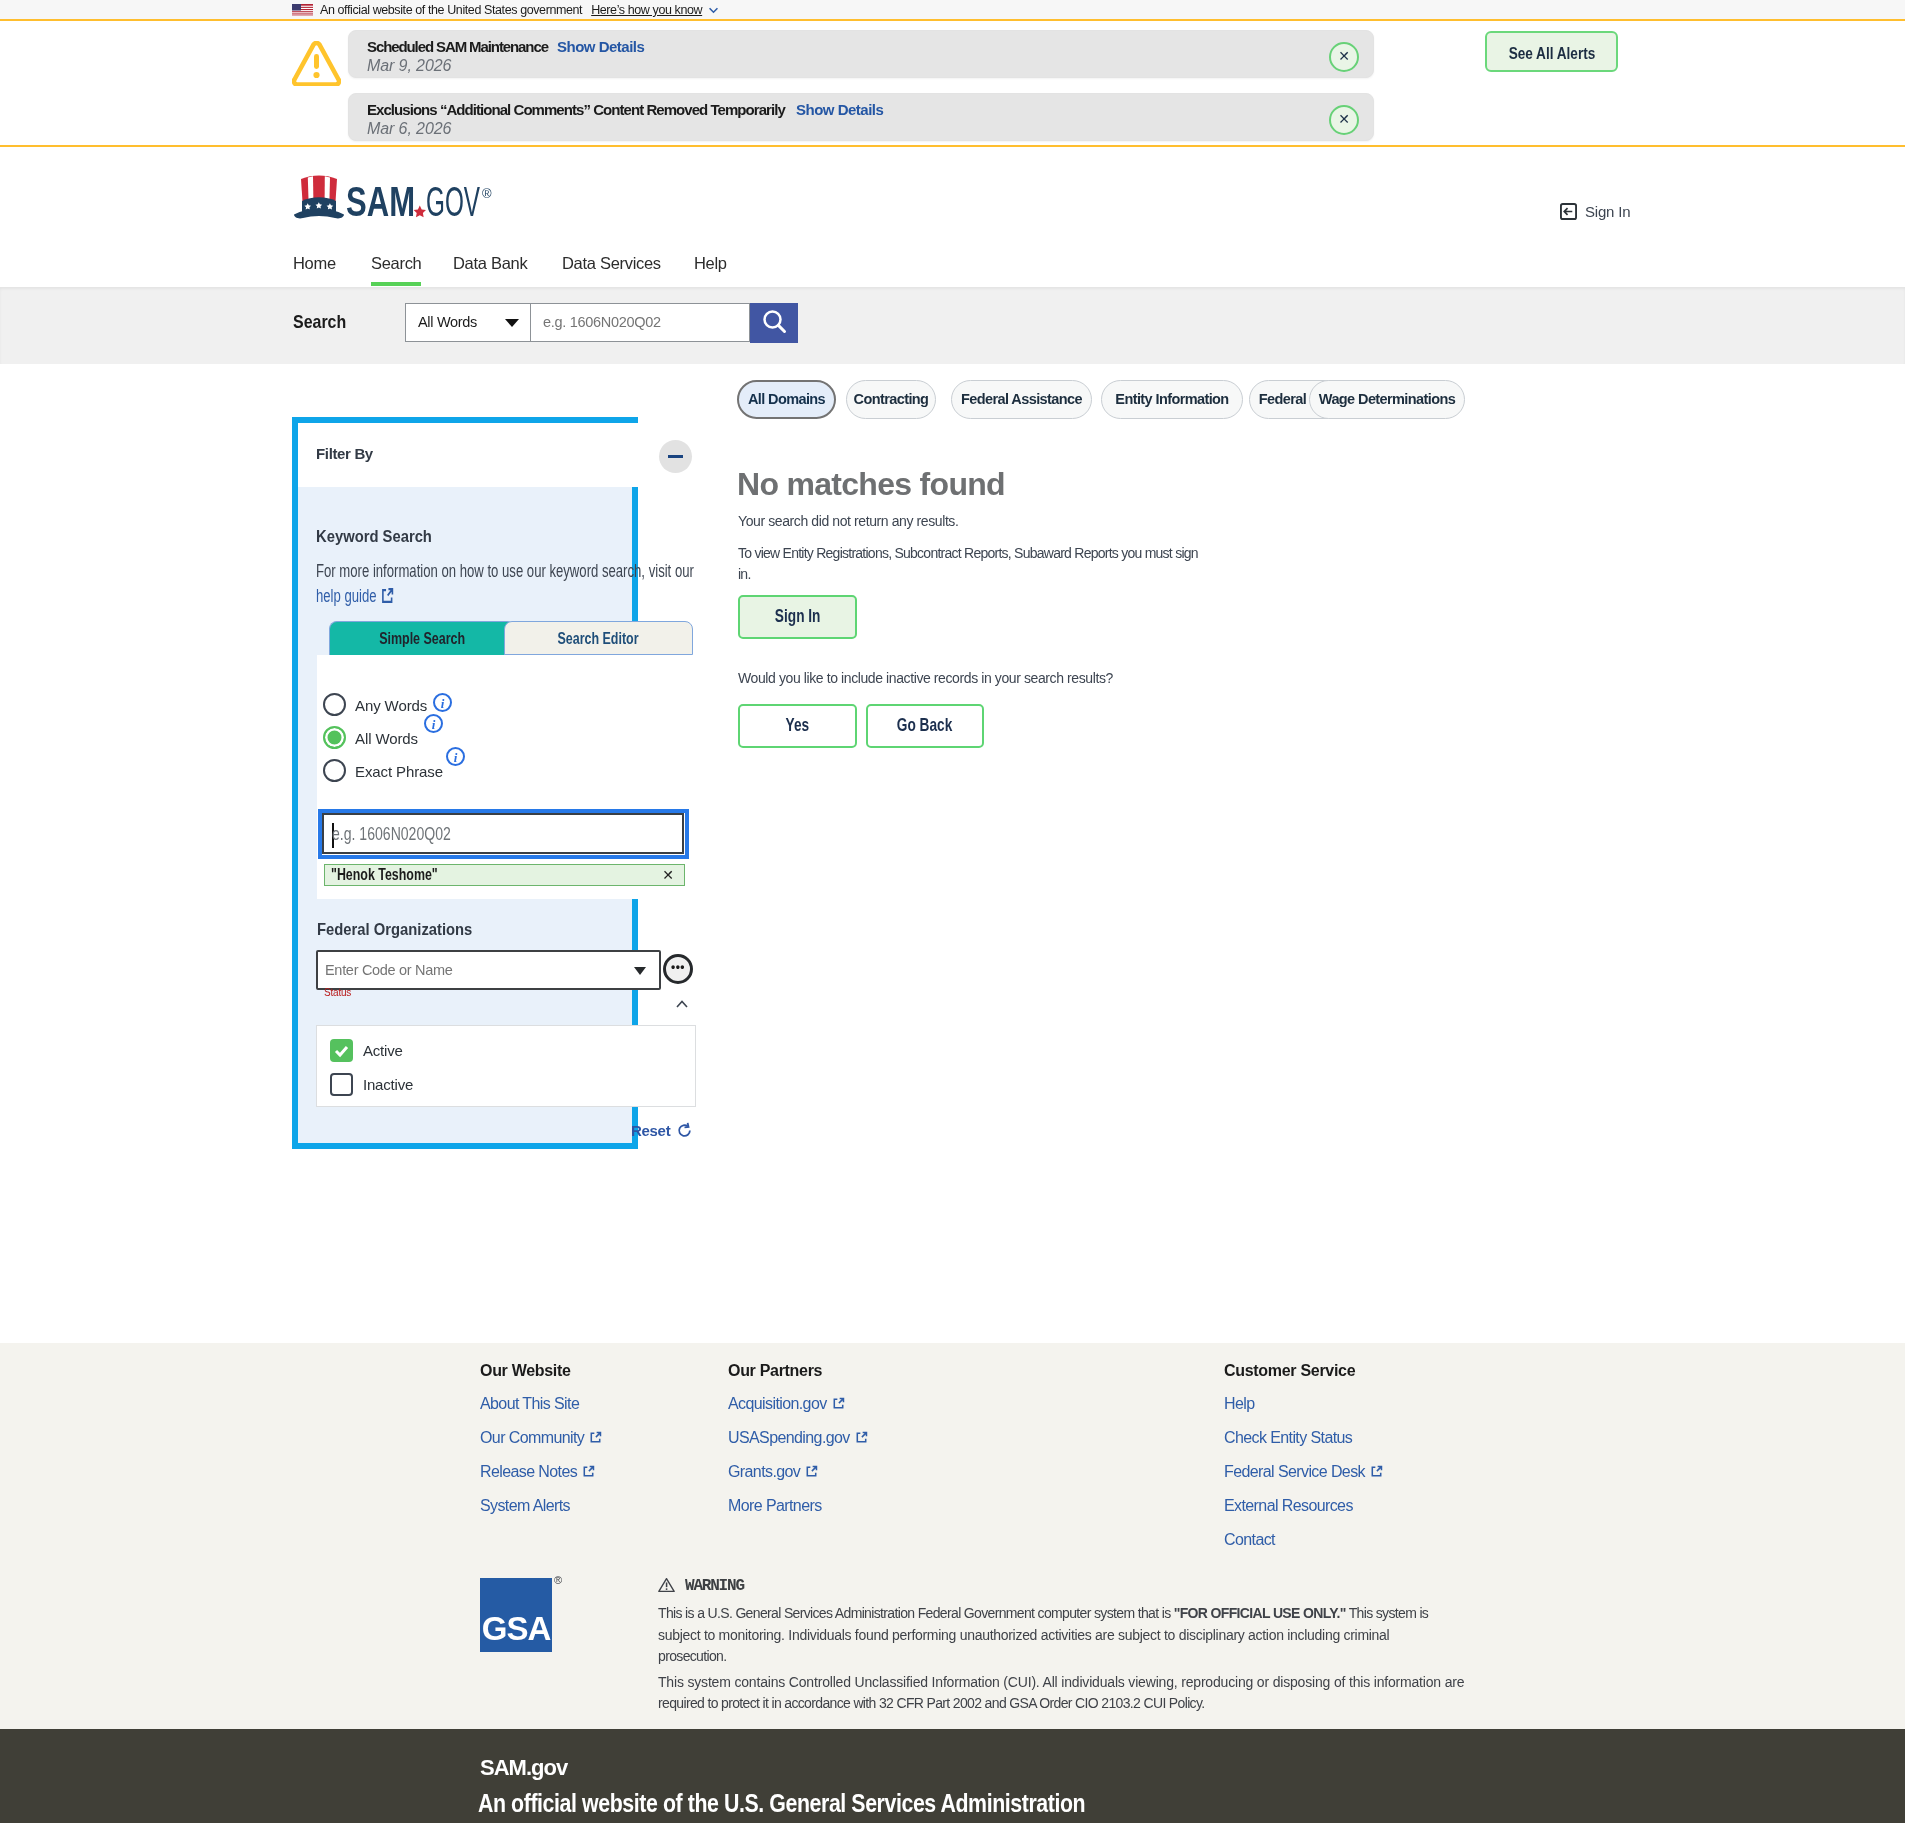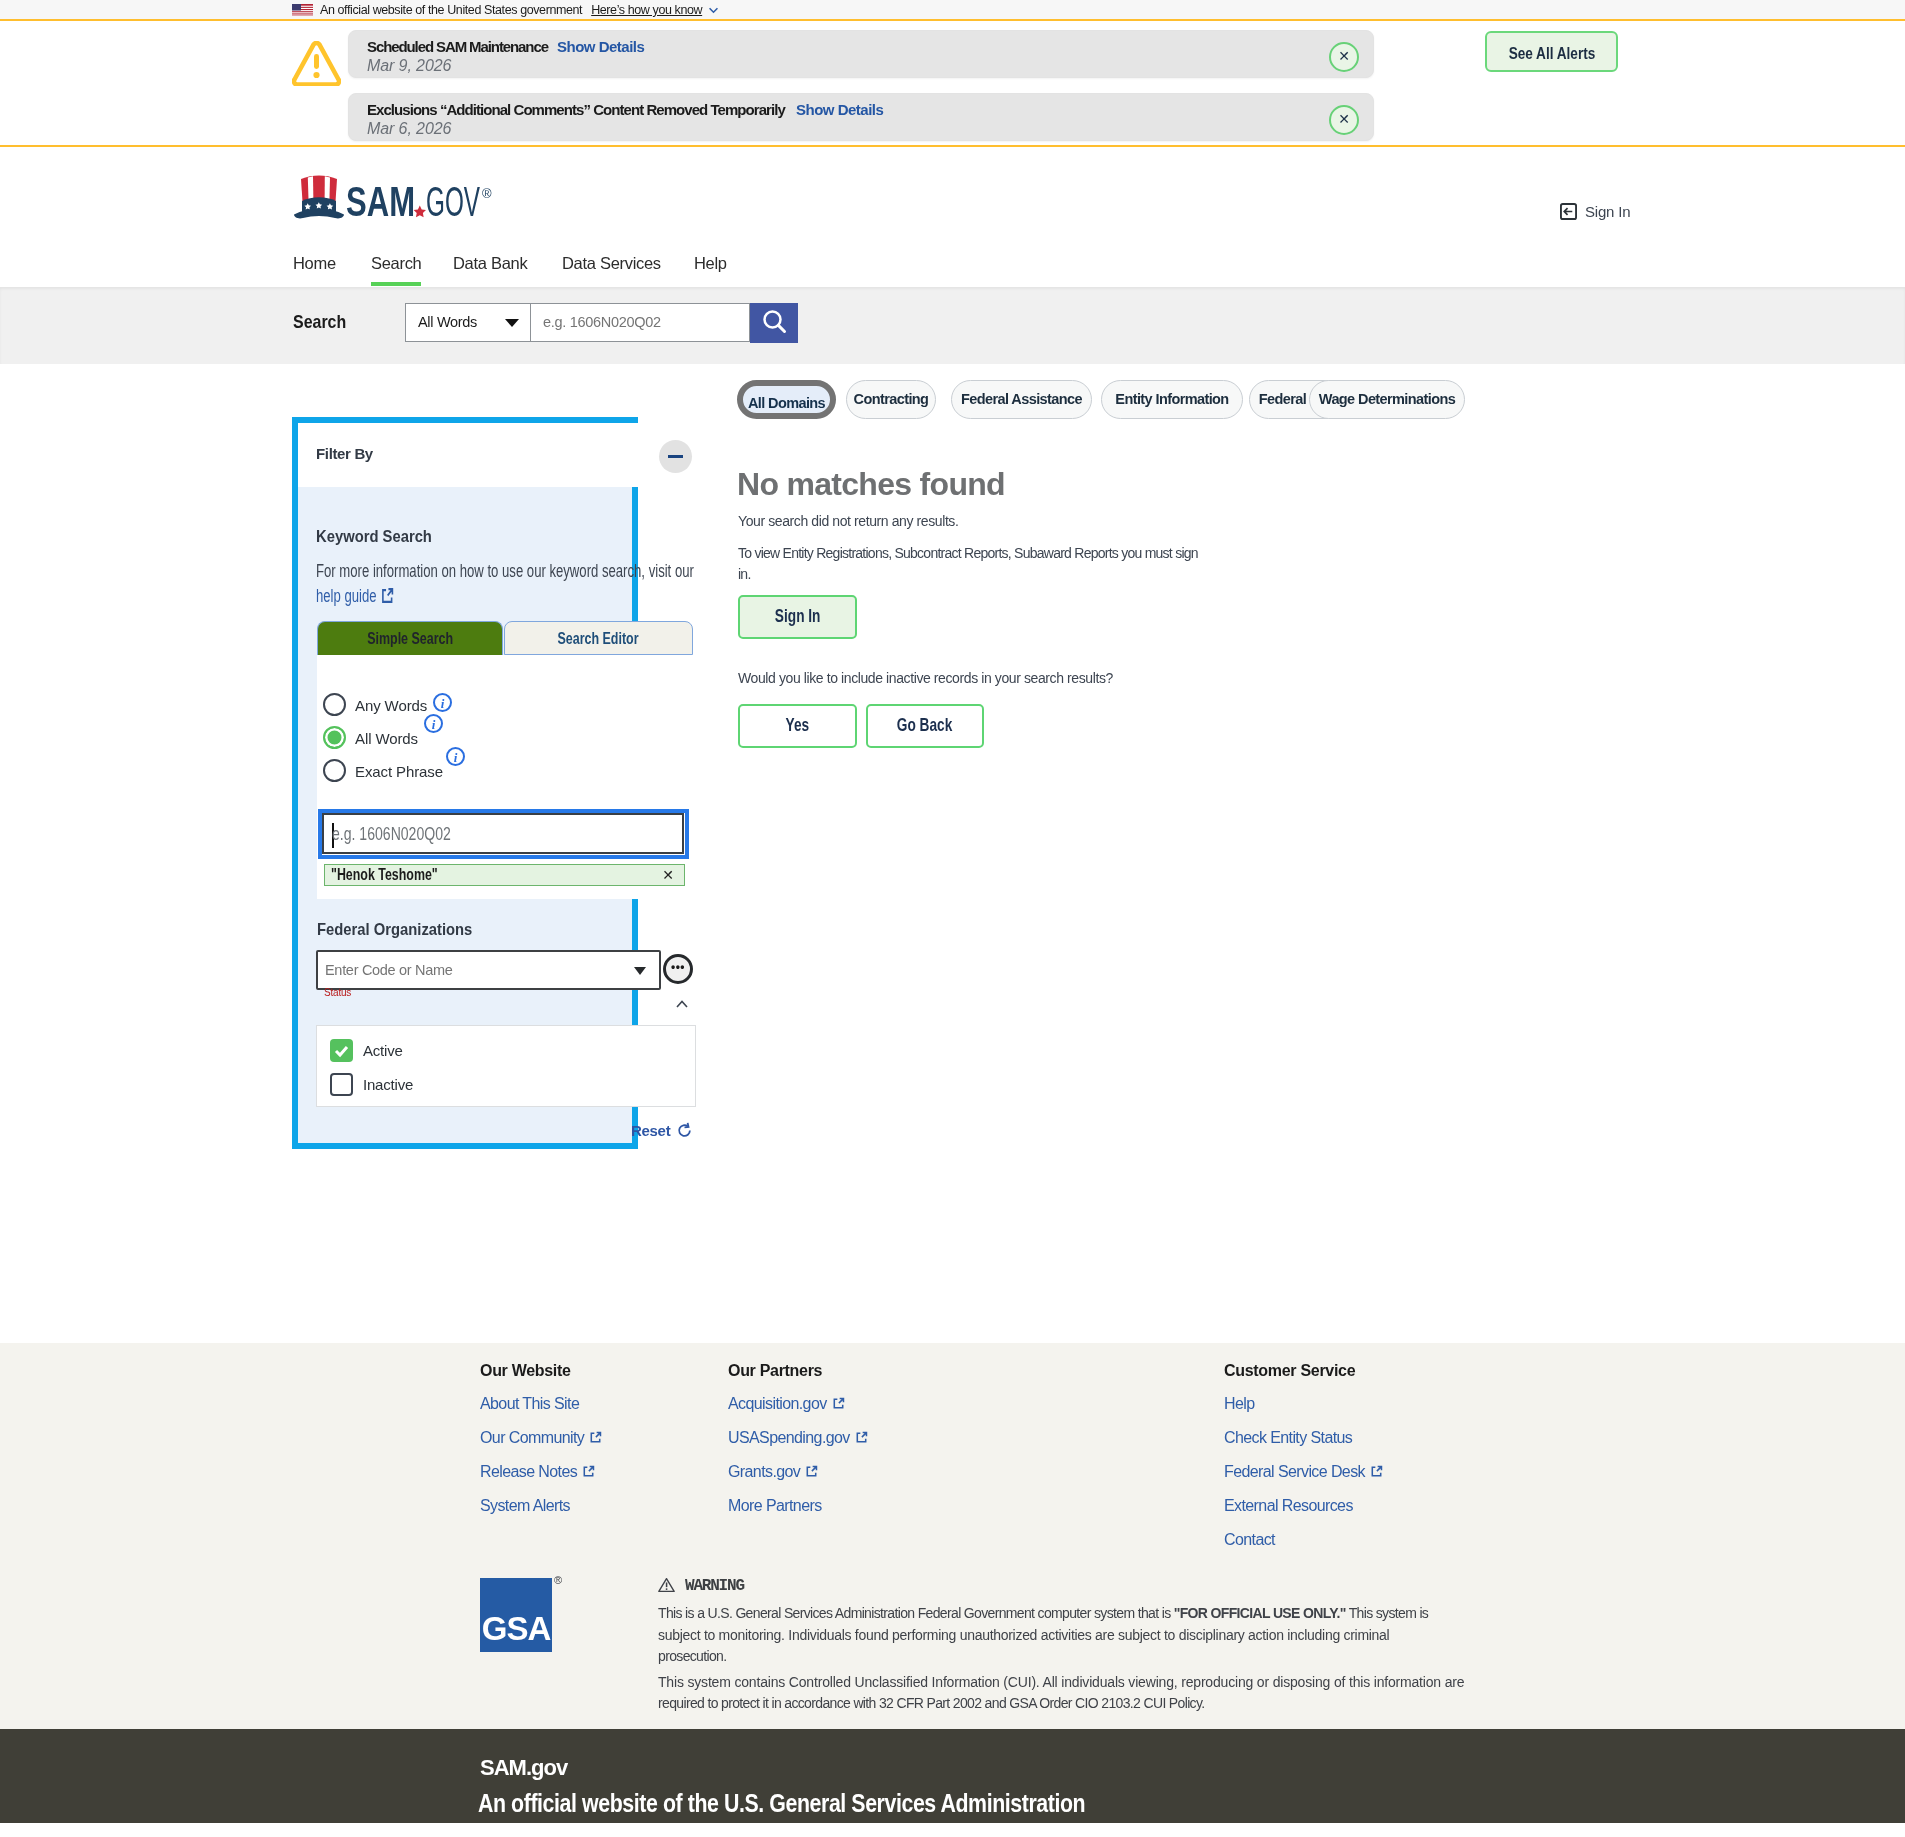--- a/index.html
+++ b/index.html
@@ -51,21 +51,21 @@
 #minusbtn { position:absolute; left:361px; top:17px; width:33px; height:33px; border-radius:50%; background:#e2e2e2; }
 #minusbtn:after { content:""; position:absolute; left:9px; top:15px; width:15px; height:2.5px; background:#1a4480; }
 .kwhead { position:absolute; left:18px; top:104px; font-size:17px; font-weight:bold; color:#323a45; white-space:nowrap; }
 .kwhead span, .fedhead span { display:inline-block; transform:scaleX(0.87); transform-origin:0 0; }
 .kwpara { position:absolute; left:18px; top:136px; font-size:17.5px; line-height:25px; color:#3d4551; white-space:nowrap; }
 .kwpara .ln { display:inline-block; transform:scaleX(0.75); transform-origin:0 0; }
 
 #tabs { position:absolute; left:19px; top:198px; width:376px; height:34px; }
 .tab { position:absolute; top:0; height:34px; border:1px solid #80a7dd; border-radius:8px 8px 0 0; font-size:16px; font-weight:bold; text-align:center; line-height:33px; }
 .tab span { display:inline-block; transform:scaleX(0.78); }
-#tab1 { left:0; width:186px; background:#4d7c0f; border-bottom:none; color:#20242c; }
+#tab1 { left:12px; width:186px; background:#14b8a6; border-bottom:none; color:#20242c; }
 #tab2 { left:187px; width:189px; background:#f2f1ea; color:#1f4e79; }
 #tabc { position:absolute; left:19px; top:232px; width:376px; height:244px; background:#fff; }
 
 .radio { position:absolute; width:23px; height:23px; border:2px solid #3d4551; border-radius:50%; background:#fff; }
 .radio.on { border-color:#54c25c; background:#54c25c; box-shadow:inset 0 0 0 2.5px #fff; }
 .rlbl { position:absolute; font-size:15px; color:#2c3238; letter-spacing:-0.1px; }
 .info { position:absolute; width:19px; height:19px; border:2px solid #2a6ee0; border-radius:50%; color:#2a6ee0; font-size:13px; font-style:italic; font-weight:bold; text-align:center; line-height:17px; font-family:"Liberation Serif",serif; }
 
 #kwfocus { position:absolute; left:20px; top:386px; width:371px; height:50px; border:4.5px solid #2779e8; background:#fff; }
 #kwinp { position:absolute; left:0px; top:0px; width:362px; height:41px; border:2px solid #3a3f44; font-size:19px; color:#6f7478; line-height:37px; padding-left:8px; white-space:nowrap; }
@@ -82,21 +82,21 @@
 .stlbl { position:absolute; left:26px; top:564px; font-size:10px; color:#b91c1c; letter-spacing:-0.2px; }
 #stbox { position:absolute; left:18px; top:602px; width:380px; height:82px; background:#fff; border:1px solid #dcdee0; }
 .cb { position:absolute; left:13px; width:23px; height:23px; border-radius:4px; }
 .cb.on { background:#55c15e; }
 .cb.off { background:#fff; border:2px solid #3d4551; }
 .cblbl { position:absolute; left:46px; font-size:15px; color:#2c3238; letter-spacing:-0.2px; }
 #reset { position:absolute; left:333px; top:699px; font-size:15px; font-weight:bold; color:#2e56a5; white-space:nowrap; letter-spacing:-0.3px; }
 
 
 .pill { position:absolute; top:380px; height:39px; border-radius:20px; font-size:14.5px; font-weight:bold; color:#1d2e3e; text-align:center; background:#f7f8f8; border:1px solid #c9ced3; line-height:37px; white-space:nowrap; letter-spacing:-0.6px; }
-.pill.active { background:#e4edf9; border:6px solid #737373; color:#15314c; line-height:35px; }
+.pill.active { background:#e4edf9; border:2px solid #737373; color:#15314c; line-height:35px; }
 #nomatch { position:absolute; left:737px; top:466px; font-size:32px; font-weight:bold; color:#6e7072; letter-spacing:-0.7px; }
 .rtext { position:absolute; left:738px; font-size:14px; color:#3d4551; line-height:21px; letter-spacing:-0.4px; }
 .greenbtn { position:absolute; border:2.5px solid #5ed573; border-radius:5px; text-align:center; font-size:19px; font-weight:bold; color:#1c2f4e; line-height:37px !important; }
 .greenbtn span { display:inline-block; transform:scaleX(0.72); }
 
 
 #footer { position:absolute; left:0; top:1343px; width:1905px; height:386px; background:#f4f3ee; }
 .fcol { position:absolute; top:19px; }
 .fcol .h { font-size:16px; font-weight:bold; color:#1b1b1b; margin-bottom:15px; letter-spacing:-0.3px; }
 .fcol a { display:block; font-size:16px; color:#2f5da8; margin-bottom:16px; letter-spacing:-0.6px; white-space:nowrap; }

